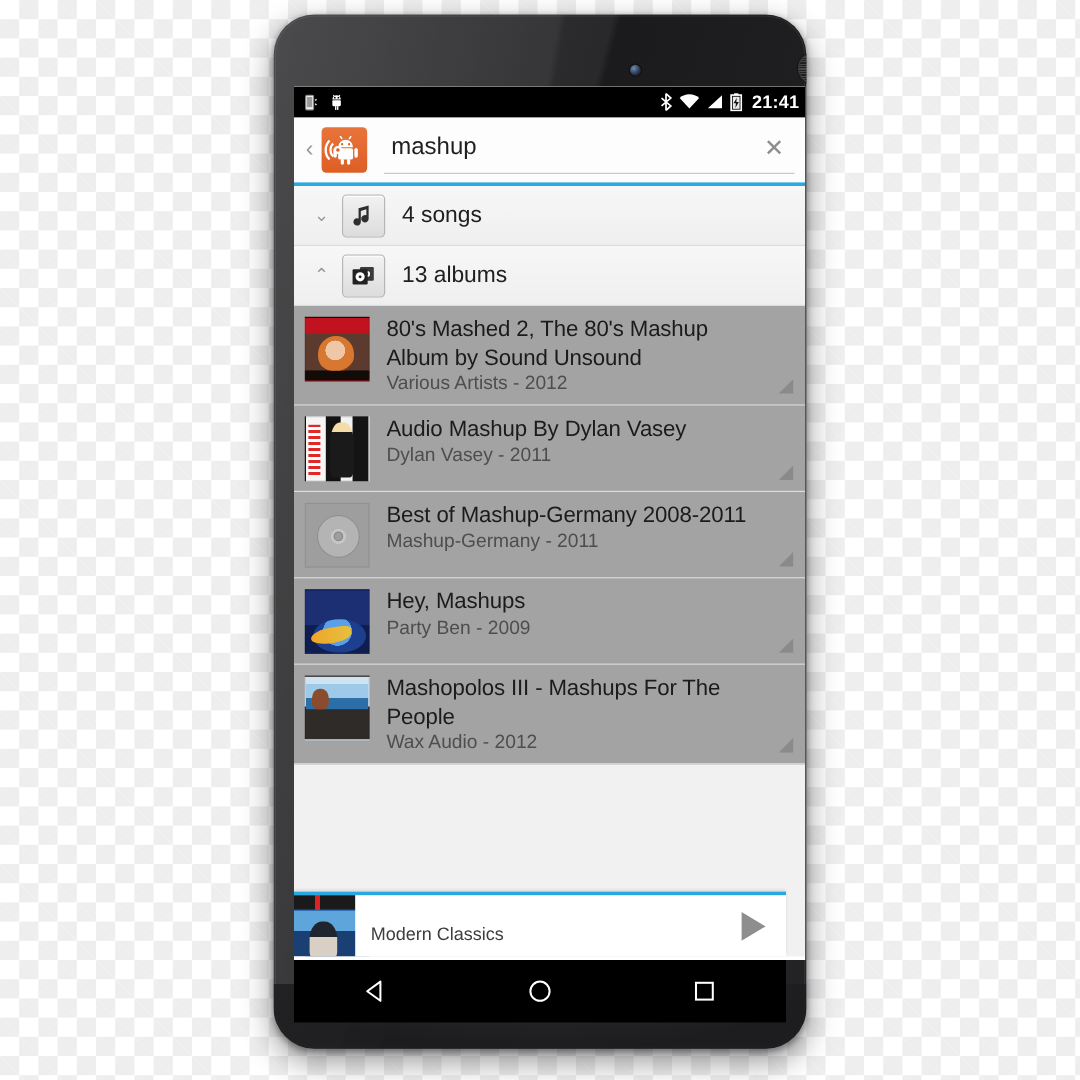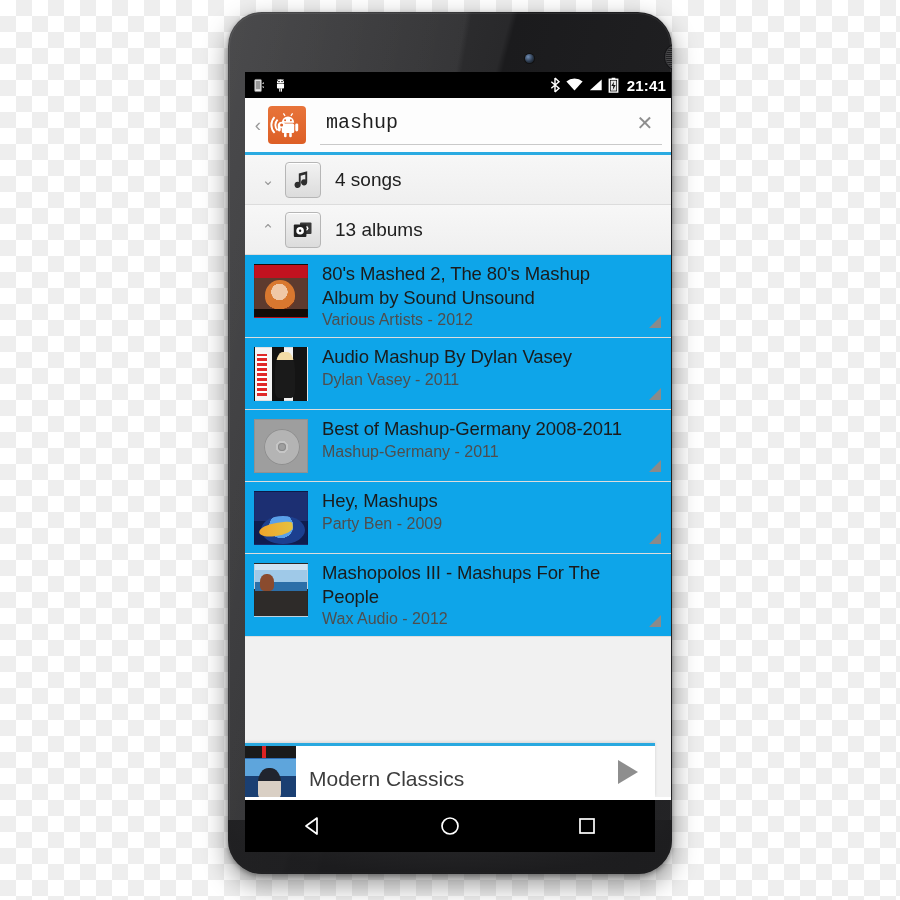--- a/index.html
+++ b/index.html
@@ -103,21 +103,21 @@
     width: 38px; height: 38px; border-radius: 4px; margin-left: 2px;
     background: linear-gradient(180deg,#e8743a,#dd5f26);
     position: relative; flex: none;
   }
   #search-wrap {
     flex: 1; margin-left: 14px; height: 40px; position: relative;
     border-bottom: 1px solid #c9c9c9; display: flex; align-items: center;
   }
   #search-input {
     flex: 1; border: 0; outline: 0; background: transparent;
-    font-family: Liberation Mono, monospace;
+    font-family: Liberation Sans, sans-serif;
     font-size: 20px; color: #1f1f1f; padding: 0 4px 4px 6px;
   }
   #clear-btn {
     width: 30px; height: 30px; margin-right: 2px; margin-bottom: 3px;
     display: flex; align-items: center; justify-content: center;
     color: #8e8e8e; font-size: 20px; cursor: pointer;
   }
 
   
   #list {
@@ -136,21 +136,21 @@
     width: 36px; height: 36px; border-radius: 4px; flex: none;
     background: linear-gradient(180deg,#f2f2f2,#dcdcdc);
     border: 1px solid #b6b6b6;
     display: flex; align-items: center; justify-content: center;
     box-shadow: inset 0 1px 0 #fff;
   }
   .grp-label { font-size: 19px; color: #202020; margin-left: 14px; }
 
   .album-row {
     display: flex; align-items: flex-start; position: relative;
-    background: #0ea5e9; border-bottom: 1px solid #dddddd;
+    background: #a3a3a3; border-bottom: 1px solid #dddddd;
     padding: 7px 8px 8px 9px; min-height: 54px;
   }
   .album-art {
     width: 54px; height: 54px; flex: none; margin-top: 2px;
     background: #bdbdbd; overflow: hidden; position: relative;
     border: 1px solid rgba(0,0,0,.08);
   }
   .album-text { margin-left: 14px; padding-right: 30px; }
   .album-title {
     font-size: 18.5px; color: #1b1b1b; line-height: 23.5px;
@@ -168,21 +168,21 @@
 
   
   #nowplaying {
     position: absolute; left: 0; bottom: 0; width: 410px; height: 54px;
     background: #ffffff; border-top: 3px solid #29a8df;
     display: flex; align-items: center; box-shadow: 0 -1px 3px rgba(0,0,0,.13);
   }
   #np-art { width: 51px; height: 51px; flex: none; overflow: hidden; position: relative; }
   #np-text { margin-left: 13px; flex: 1; }
   #np-title { font-size: 19px; color: #181818; line-height: 22px; }
-  #np-sub { font-size: 21px; color: #3d3d3d; line-height: 19px; margin-top: 14px; }
+  #np-sub { font-size: 15px; color: #3d3d3d; line-height: 19px; margin-top: 14px; }
   #np-play {
     width: 56px; display: flex; align-items: center; justify-content: center;
     cursor: pointer;
   }
 
   
   #navbar {
     position: absolute; left: 17px; top: 788px;
     width: 410px; height: 52px; background: #000;
     display: flex; align-items: center; justify-content: space-around;

